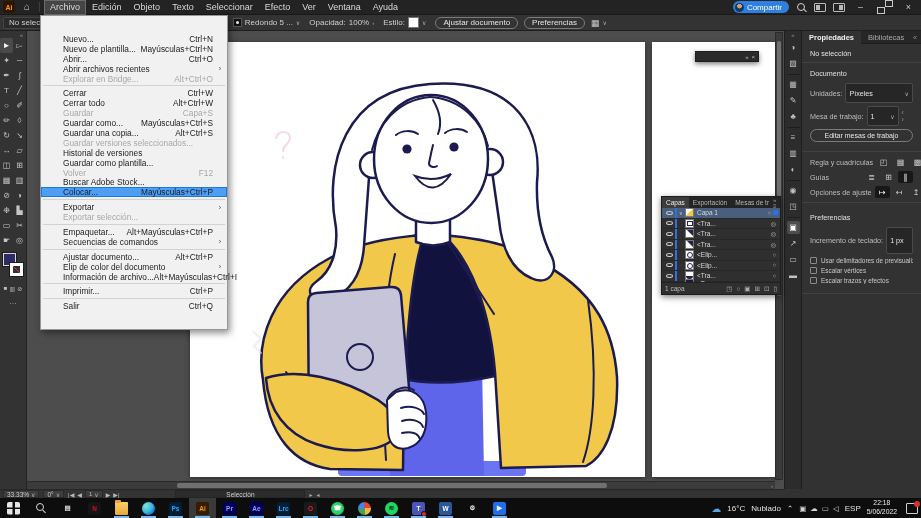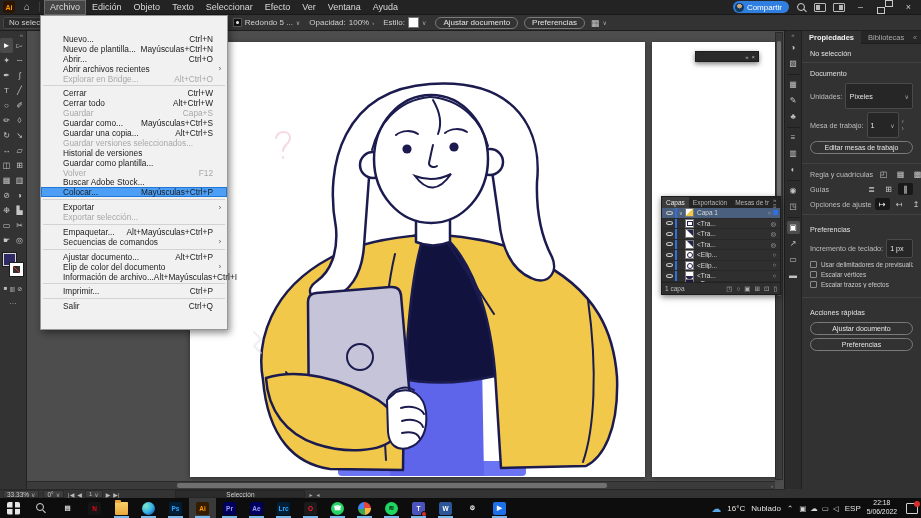--- a/index.html
+++ b/index.html
@@ -117,32 +117,32 @@
 .props{position:absolute;left:801px;top:31px;width:120px;height:458px;background:#323232;border-left:1px solid #1f1f1f;z-index:6;font-size:7.2px;color:#d2d2d2}
 .ptabs{display:flex;align-items:center;background:#262626;height:13px;border-bottom:1px solid #1d1d1d}
 .ptab{padding:0 7px;height:13px;display:flex;align-items:center;color:#a9a9a9;font-size:7.5px}
 .ptab.active{background:#323232;color:#f0f0f0;font-weight:bold}
 .pcollapse{margin-left:auto;color:#8e8e8e;padding-right:4px;font-size:7px}
 .pstat{padding:5px 8px 4px;border-bottom:1px solid #414141;color:#e2e2e2}
 .psec{padding:4px 0 2px}
 .ptitle{padding:2px 8px;color:#e0e0e0}
 .prow{display:flex;align-items:center;margin:3px 8px;gap:3px}
 .plab{color:#bdbdbd;white-space:nowrap}
-.psel{flex:1;background:#262626;border:1px solid #4a4a4a;border-radius:2px;height:26px;display:flex;align-items:center;padding:0 3px;color:#e4e4e4}
+.psel{flex:1;background:#262626;border:1px solid #4a4a4a;border-radius:2px;height:20px;display:flex;align-items:center;padding:0 3px;color:#e4e4e4}
 .psel .chev{margin-left:auto}
 .psel.small{flex:none;width:32px}
 .pnav{color:#8f8f8f;font-size:7px;letter-spacing:2px}
 .pbtn{display:flex;align-items:center;justify-content:center;margin:3px 8px;height:13px;border:1px solid #7a7a7a;border-radius:7px;color:#e6e6e6;background:transparent;font-size:7px}
 .pdivider{border-top:1px solid #414141;margin:4px 0}
 .picons{display:flex;gap:2px;margin-left:auto}
 .pibtn{width:15px;height:12px;display:flex;align-items:center;justify-content:center;border-radius:2px;color:#c9c9c9;font-size:8px}
 .pibtn.pressed{background:#181818;color:#fff}
 .pchk{display:flex;align-items:center;margin:3px 8px;white-space:nowrap;overflow:hidden;font-size:6.4px;color:#c9c9c9}
 .box{width:7px;height:7px;border:1px solid #8b8b8b;border-radius:1px;margin-right:4px;flex:none}
-.pinput{background:#262626;border:1px solid #4a4a4a;border-radius:2px;height:19px;display:flex;align-items:center;padding:0 3px;width:34px;color:#e4e4e4}
+.pinput{background:#262626;border:1px solid #4a4a4a;border-radius:2px;height:27px;display:flex;align-items:center;padding:0 3px;width:34px;color:#e4e4e4}
 
 
 .statusbar{position:absolute;left:0;top:489px;width:784px;height:9px;background:#333;border-top:1px solid #272727;display:flex;align-items:center;font-size:6.5px;color:#c9c9c9;z-index:6;padding-left:3px;gap:4px}
 .sbox{display:flex;align-items:center;gap:2px;background:#3d3d3d;border:1px solid #2a2a2a;height:8px;padding:0 3px;white-space:nowrap}
 .snav{display:flex;align-items:center;gap:3px;color:#b9b9b9;font-size:6px}
 .selfield{width:130px;margin-left:52px;background:#2c2c2c;border:1px solid #252525;height:8px;display:flex;align-items:center;justify-content:center;color:#cfcfcf}
 .sarr{font-size:6px;color:#a9a9a9}
 
 
 .taskbar{position:absolute;left:0;top:498px;width:921px;height:20px;background:#0d0d0d;display:flex;align-items:center;z-index:60}
@@ -933,28 +933,20 @@
             <span>Escalar vértices</span>
           </div>
 
           <div class="pchk">
             <span class="box"></span>
             <span>Escalar trazos y efectos</span>
           </div>
         </div>
     </div>
     <div class="pdivider"></div>
-    <div class="psec">
-      <div class="ptitle">Acciones rápidas</div>
-      <div>
-
-      <div class="pbtn">Ajustar documento</div>
-          <div class="pbtn">Preferencias</div>
-        </div>
-    </div>
   </div>
 
   <div class="statusbar">
     <span class="sbox">
         <span>33.33%</span>
         <span class="chev">∨</span>
       </span>
     <span class="sbox">
         <span>0°</span>
         <span class="chev">∨</span>

